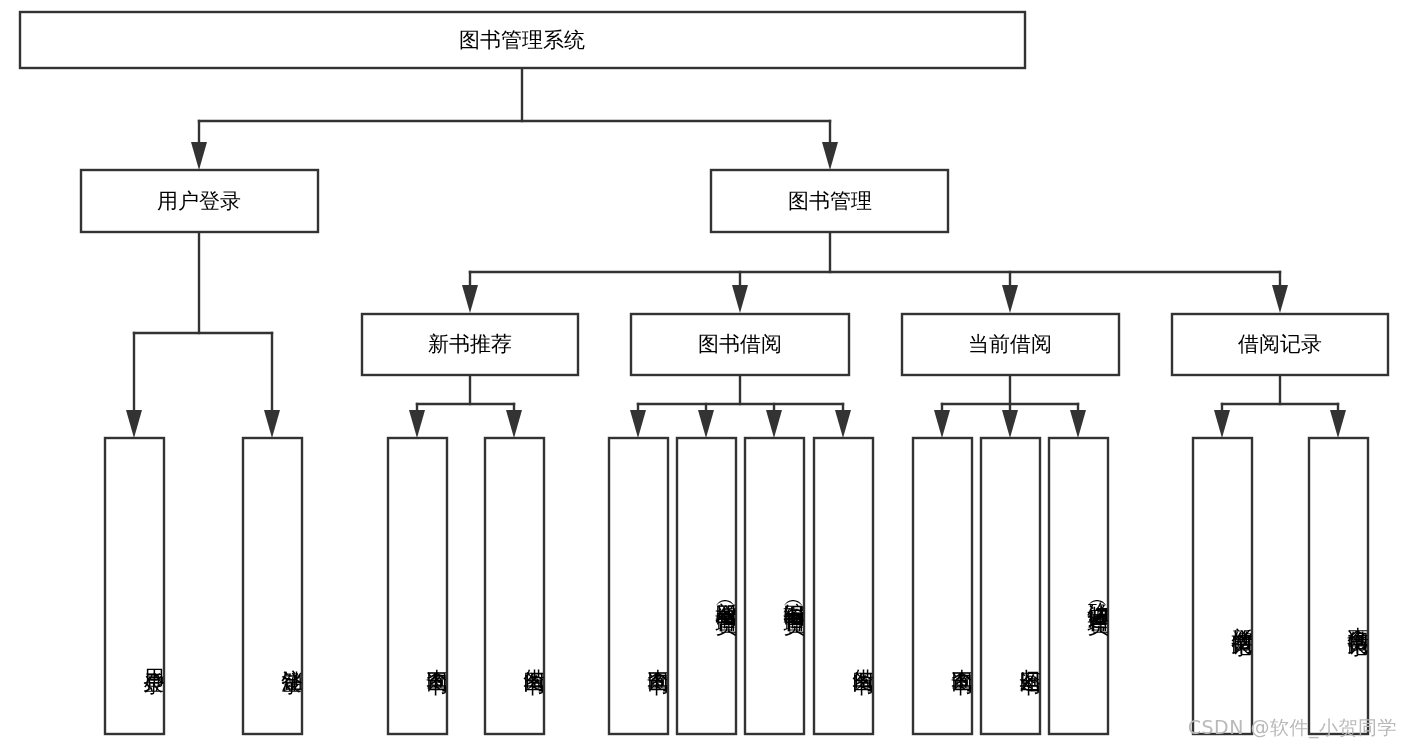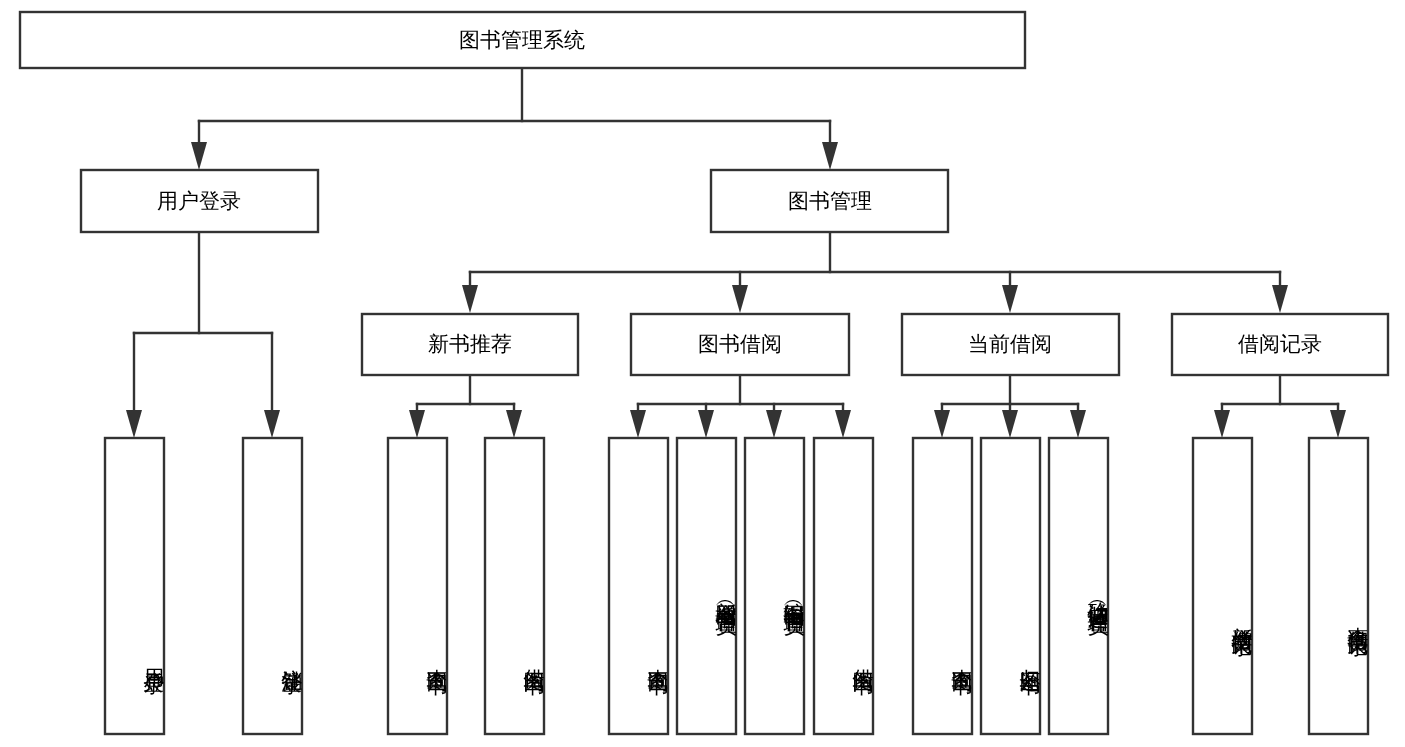--- a/index.html
+++ b/index.html
@@ -211,14 +211,15 @@
   <div class="leaf-label" style="left:913px; top:438px; width:59px; height:296px; padding-top:70px;">查询图书</div>
 
   <div class="leaf-label" style="left:981px; top:438px; width:59px; height:296px; padding-top:70px;">归还图书</div>
 
   <div class="leaf-label" style="left:1049px; top:438px; width:59px; height:296px; padding-top:8px;">确认归还（管理员）</div>
 
   <div class="leaf-label" style="left:1193px; top:438px; width:59px; height:296px; padding-top:30px;">新增借阅记录</div>
 
   <div class="leaf-label" style="left:1309px; top:438px; width:59px; height:296px; padding-top:30px;">查询借阅记录</div>
 
+  <div class="watermark">CSDN @软件_小贺同学</div>
 
 </div>
 
 </body></html>

